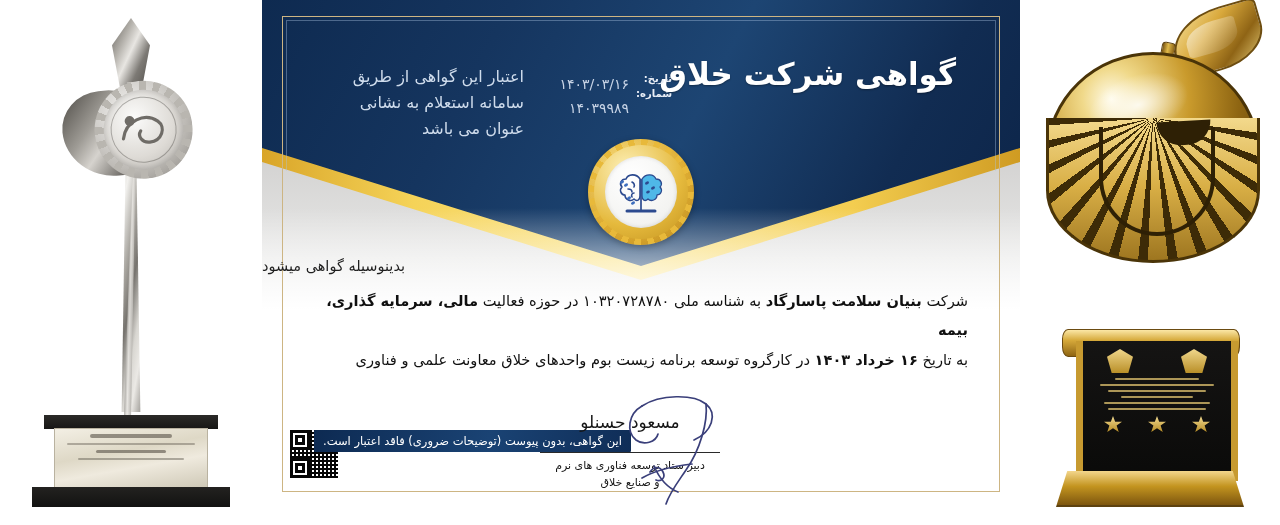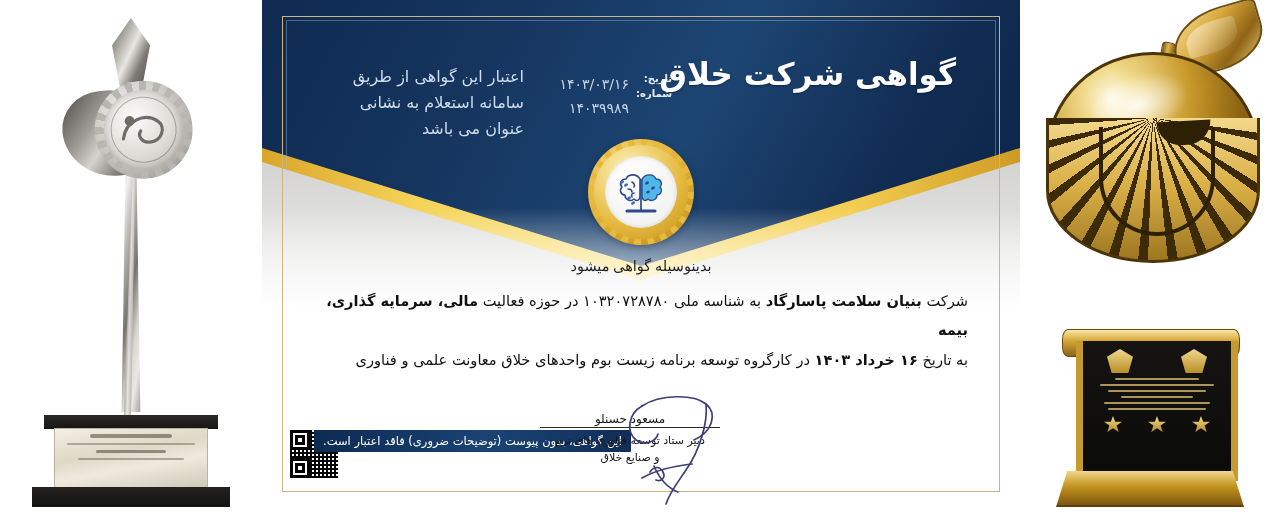--- a/index.html
+++ b/index.html
@@ -225,34 +225,34 @@
     background:radial-gradient(circle at 34% 26%,#fdf0b7,#e5b93c 60%,#c2921f);
   }
   .seal-core{
     position:relative;width:72px;height:72px;border-radius:50%;
     background:radial-gradient(circle at 38% 30%,#ffffff,#f3f3f1 70%,#e3e3e0);
     display:flex;align-items:center;justify-content:center;z-index:2;
     box-shadow:inset 0 0 4px rgba(0,0,0,.12);
   }
 
   .subline{
-    position:absolute;left:0;right:0;top:258px;text-align:center;
-    font-size:14.5px;color:#1f1f1f;direction:rtl;font-family:Liberation Serif, serif;
+    position:absolute;left:0;right:0;top:258px;text-align:left;
+    font-size:14.5px;color:#1f1f1f;direction:rtl;
   }
   .body-text{
     position:absolute;left:52px;right:52px;top:286px;
     text-align:right;direction:rtl;color:#101010;
     font-size:14.6px;line-height:2.02;
   }
   .body-text b{font-weight:bold;}
 
   .sign-block{
     position:absolute;right:300px;top:412px;width:180px;text-align:center;direction:rtl;z-index:4;
   }
-  .sign-name{font-size:12px;color:#161616;margin-bottom:1px;text-align:center;}
+  .sign-name{font-size:17px;color:#161616;margin-bottom:20px;text-align:center;}
   .sign-rule{height:1px;background:#2a2a2a;margin:0 0 4px 0;}
   .sign-role{font-size:11px;color:#161616;line-height:1.55;}
   .sign-ink{position:absolute;right:268px;top:392px;width:170px;height:120px;z-index:5;pointer-events:none;}
 
   .qr{
     position:absolute;left:28px;bottom:30px;width:48px;height:48px;
     background-color:#ffffff;
     background-image:
       repeating-linear-gradient(90deg,#111 0 2px,transparent 2px 4px),
       repeating-linear-gradient(0deg,#111 0 2px,transparent 2px 4px);

